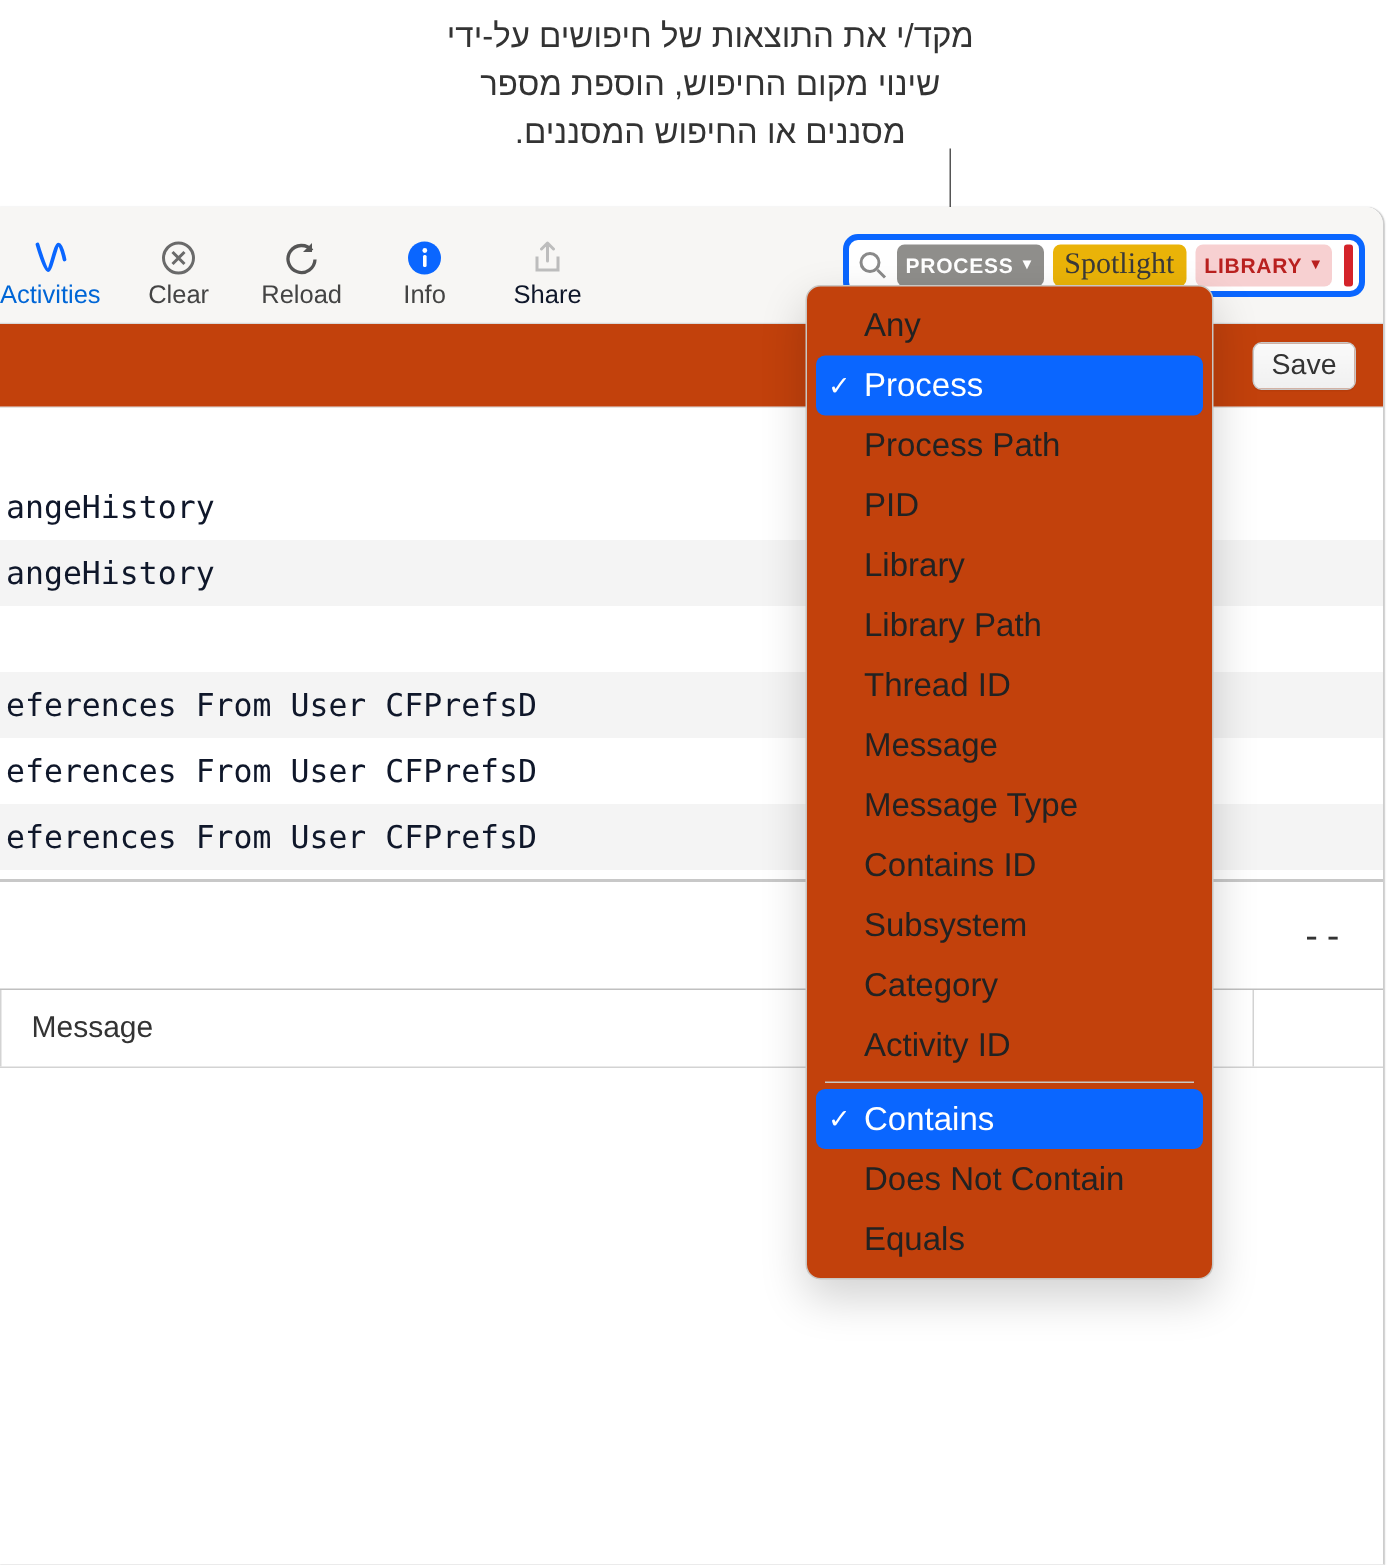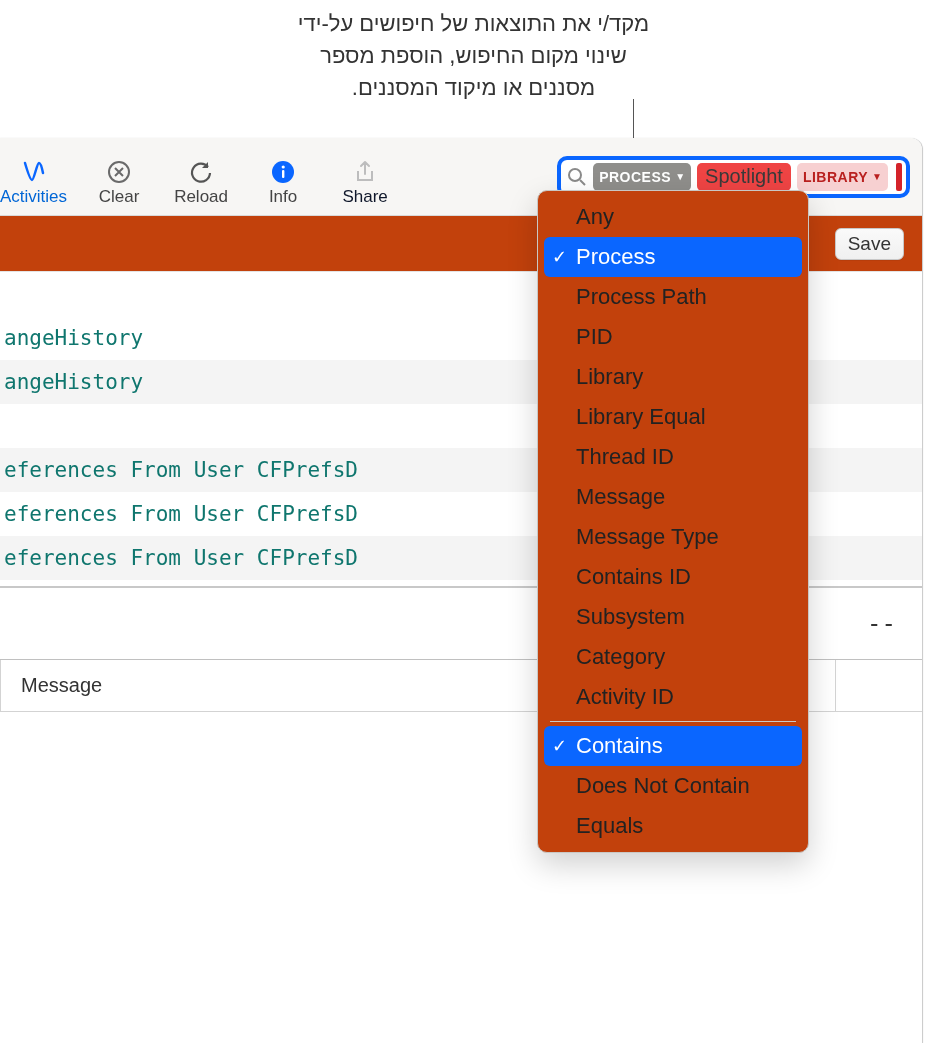--- a/index.html
+++ b/index.html
@@ -83,23 +83,23 @@
     font-size: 17px;
     padding: 0 6px;
     gap: 4px;
     font-weight: 500;
     color: #fff;
   }
   .filter-token.gray { background: #8f8e8b; }
   .filter-token.gray .label { font-size: 14px; letter-spacing: 0.5px; font-weight: 600; }
   .filter-token.red { background: #f7d0d1; color: #b9201f; }
   .filter-value {
-    background: #ef4444; color: #3a3a3a;
+    background: #eab308; color: #3a3a3a;
     height: 28px; display: inline-flex; align-items: center;
-    padding: 0 8px; border-radius: 5px; font-size: 20px;
+    padding: 0 8px; border-radius: 5px; font-size: 20px; font-family: Liberation Serif, serif;
   }
   .red-strip { width: 6px; height: 28px; background: #d4232a; border-radius: 2px; margin-left: 2px; }
   .chev { font-size: 10px; }
   .subbar {
     height: 56px;
     background: #c2410c;
     border-bottom: 1px solid #e4e4e4;
     display: flex;
     align-items: center;
     justify-content: flex-end;
@@ -110,21 +110,21 @@
     background: linear-gradient(#fafafa,#f0f0f0);
     border: 1px solid #c8c8c8;
     border-radius: 6px;
     padding: 4px 12px;
     color: #333;
     box-shadow: 0 1px 0 rgba(0,0,0,0.05);
   }
   .list {
     font-family: "SF Mono", Menlo, Consolas, monospace;
     font-size: 21px;
-    color: #0f766e;
+    color: #0f172a;
   }
   .row {
     height: 44px; line-height: 44px;
     padding-left: 4px;
     white-space: nowrap;
     overflow: hidden;
   }
   .row:nth-child(odd) { background: #f4f4f4; }
   .row:nth-child(even) { background: #ffffff; }
   .row.blank { background: #fff; }
@@ -183,21 +183,21 @@
     background: #c9c7c4;
     margin: 4px 6px;
   }
 </style>
 </head>
 <body>
 
 <div class="annotation">
   <div>מקד/י את התוצאות של חיפושים על-ידי</div>
   <div>שינוי מקום החיפוש, הוספת מספר</div>
-  <div>מסננים או מיקוד המסננים.</div>
+  <div>מסננים או החיפוש המסננים.</div>
 </div>
 <div class="annotation-line"></div>
 
 <div class="window">
 
   <div class="toolbar">
 
     <div class="tb-group">
       <div class="tb-item active">
         <span class="tb-icon">
@@ -306,21 +306,21 @@
       <div class="dd-item">
         <span>Process Path</span>
       </div>
       <div class="dd-item">
         <span>PID</span>
       </div>
       <div class="dd-item">
         <span>Library</span>
       </div>
       <div class="dd-item">
-        <span>Library Equal</span>
+        <span>Library Path</span>
       </div>
       <div class="dd-item">
         <span>Thread ID</span>
       </div>
       <div class="dd-item">
         <span>Message</span>
       </div>
       <div class="dd-item">
         <span>Message Type</span>
       </div>

